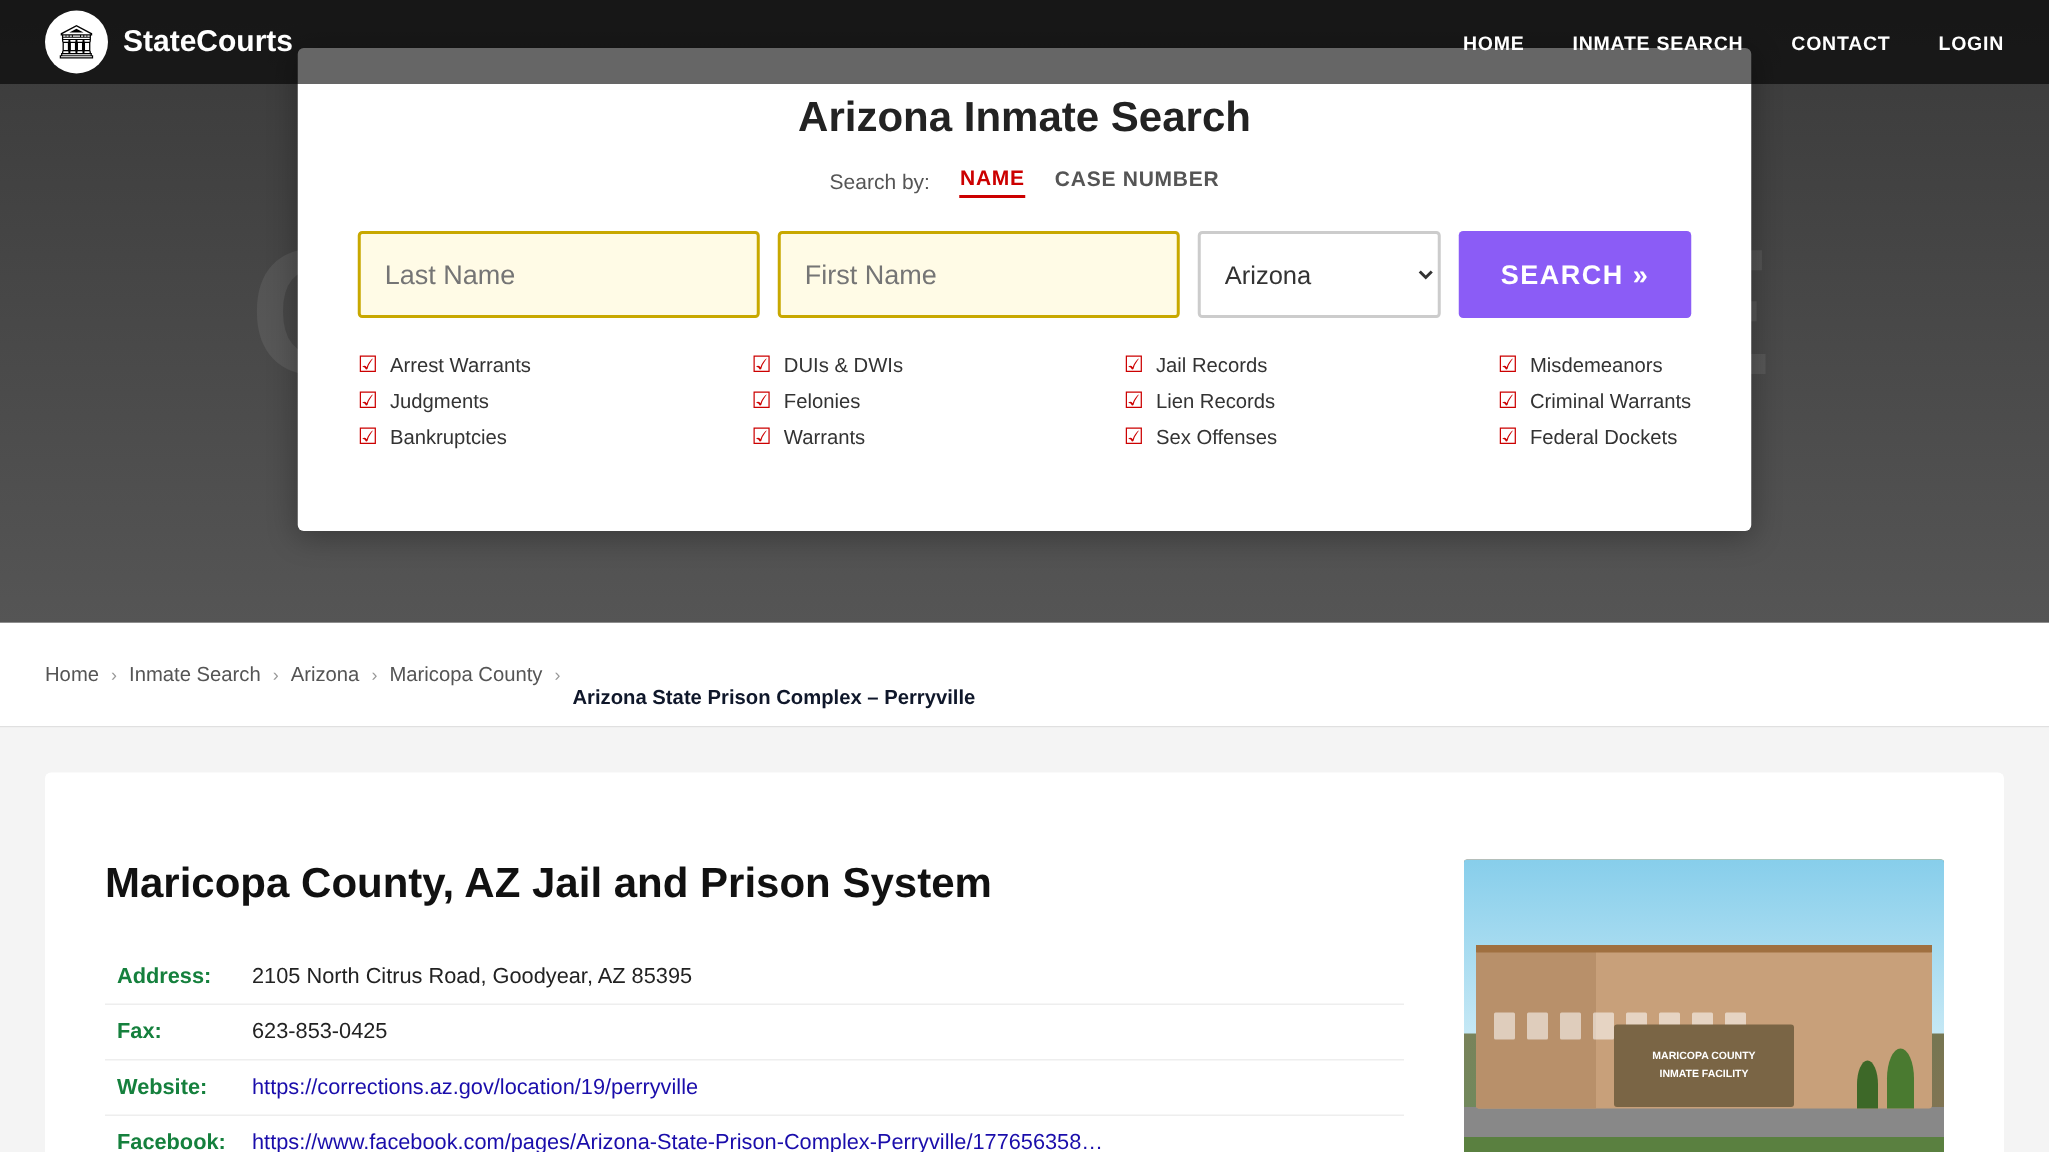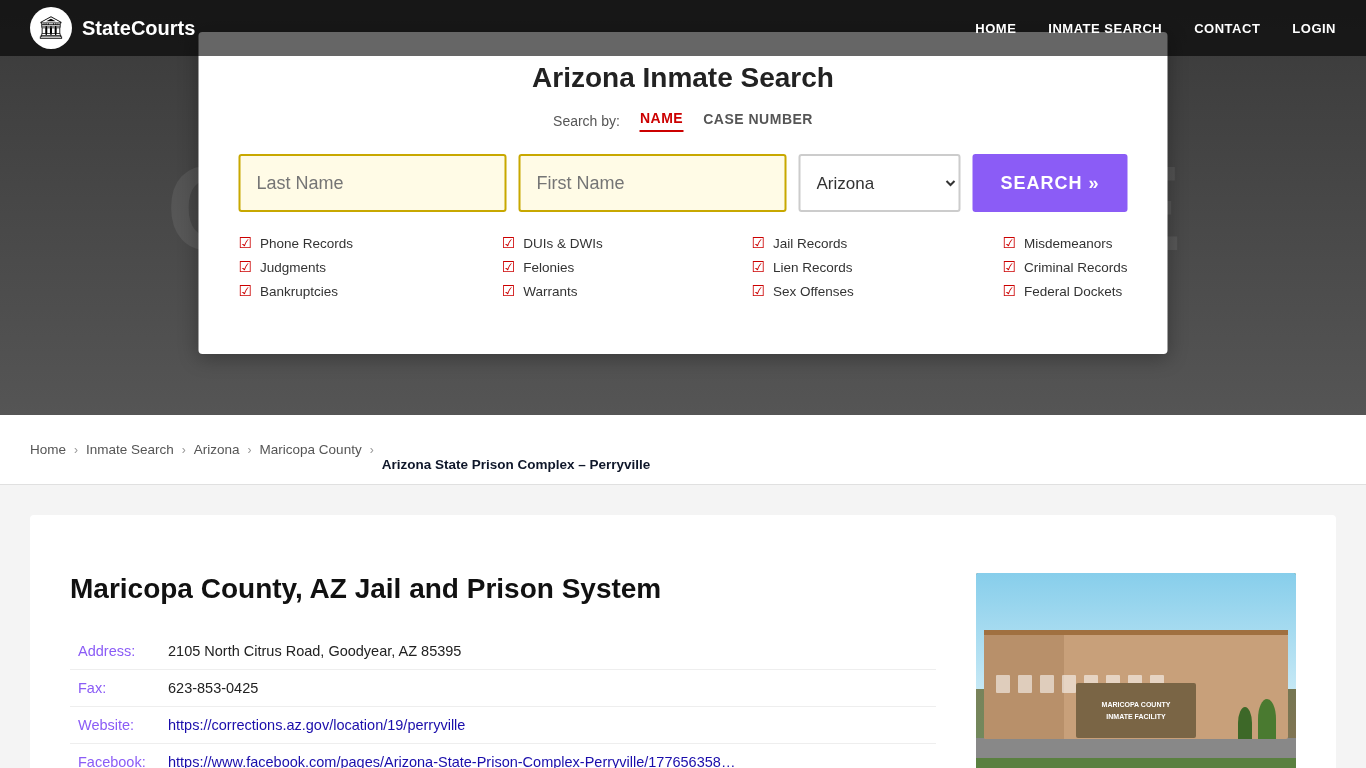--- a/index.html
+++ b/index.html
@@ -244,24 +244,24 @@
     }
     .info-table tr {
       border-bottom: 1px solid #eee;
     }
     .info-table td {
       padding: 10px 8px;
       font-size: 14.5px;
       vertical-align: top;
     }
     .info-label {
-      color: #8b5cf6;
+      color: #15803d;
       width: 90px;
       white-space: nowrap;
-      font-weight: normal;
+      font-weight: bold;
     }
     .info-value {
       color: #222;
     }
     .info-link {
       color: #1a0dab;
       text-decoration: none;
     }
 
     
@@ -324,21 +324,21 @@
         <option>New York</option>
         <option>Texas</option>
       </select>
       <button class="search-btn">SEARCH »</button>
     </div>
 
     <div class="checklist-row">
       <div class="checklist-col">
         <div class="checklist-item">
           <span class="check-icon">☑</span>
-          <span>Phone Records</span>
+          <span>Arrest Warrants</span>
         </div>
         <div class="checklist-item">
           <span class="check-icon">☑</span>
           <span>Judgments</span>
         </div>
         <div class="checklist-item">
           <span class="check-icon">☑</span>
           <span>Bankruptcies</span>
         </div>
       </div>
@@ -370,21 +370,21 @@
           <span>Sex Offenses</span>
         </div>
       </div>
       <div class="checklist-col">
         <div class="checklist-item">
           <span class="check-icon">☑</span>
           <span>Misdemeanors</span>
         </div>
         <div class="checklist-item">
           <span class="check-icon">☑</span>
-          <span>Criminal Records</span>
+          <span>Criminal Warrants</span>
         </div>
         <div class="checklist-item">
           <span class="check-icon">☑</span>
           <span>Federal Dockets</span>
         </div>
       </div>
     </div>
   </div>
 </div>
 

